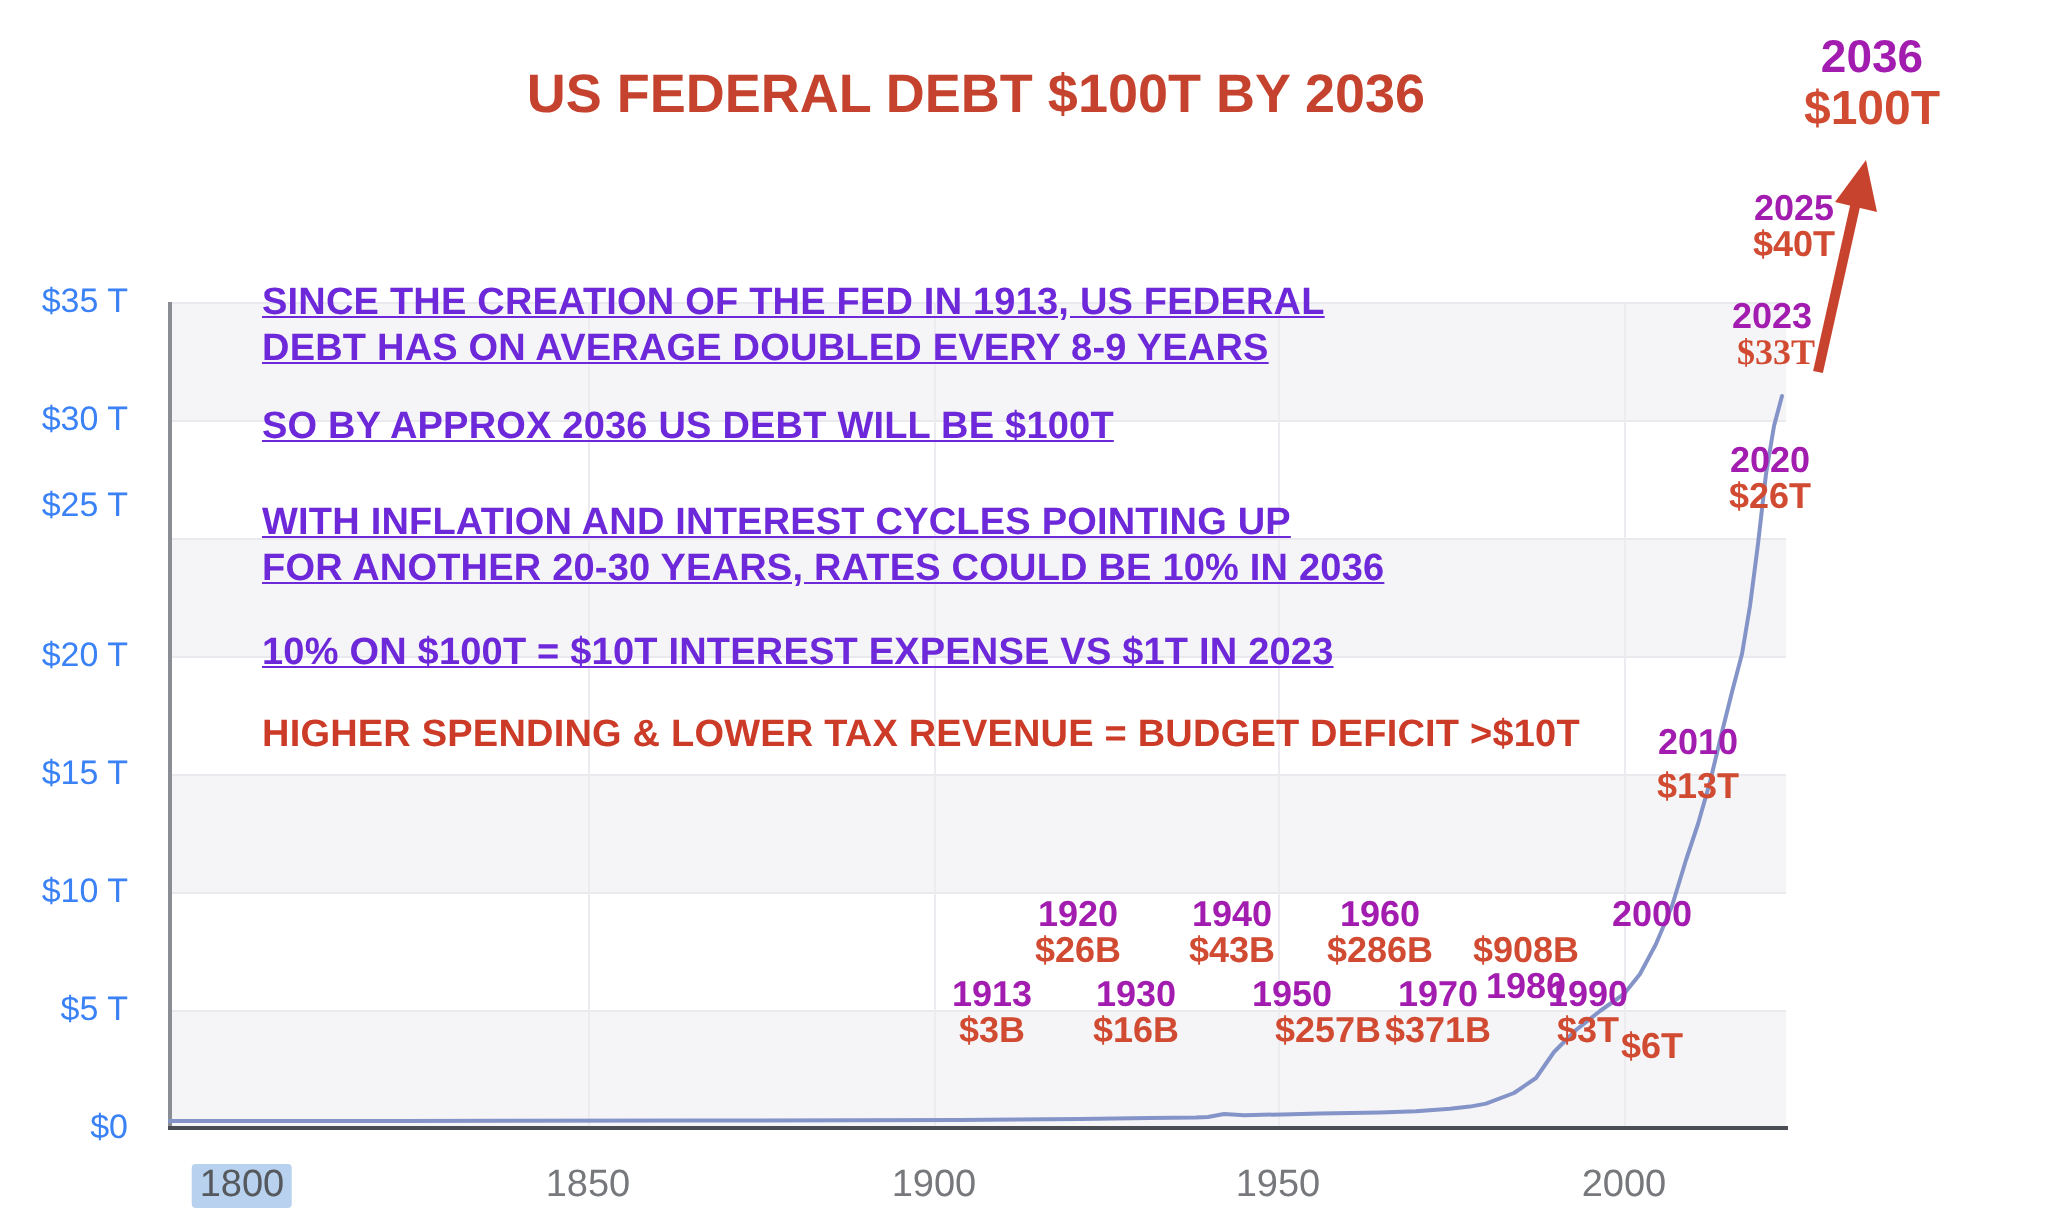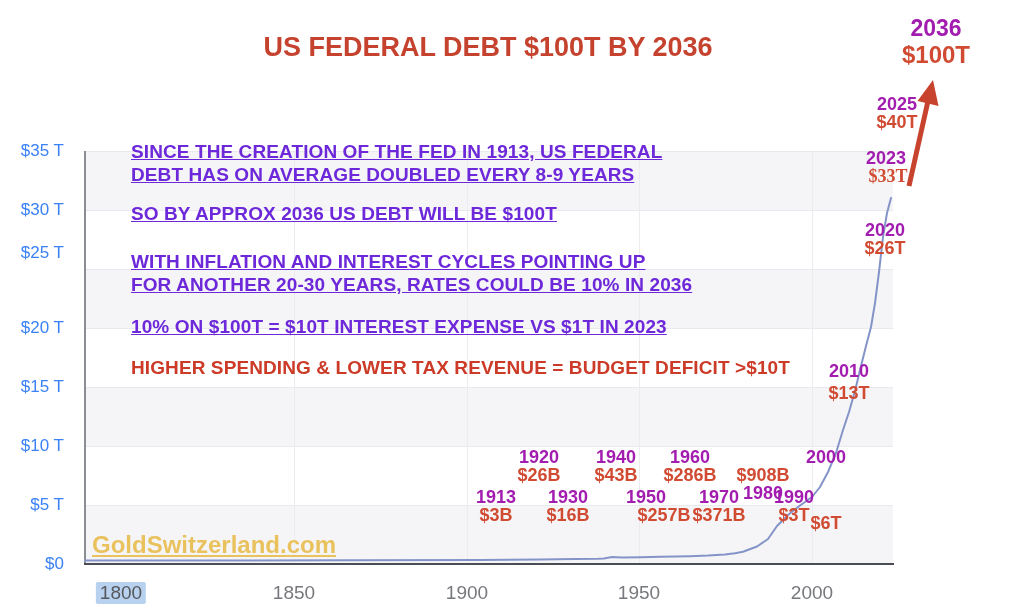--- a/index.html
+++ b/index.html
@@ -140,15 +140,14 @@
       <div class="plabel" style="left: 885px; top: 221px;"><span class="yr">2020</span></div>
       <div class="plabel" style="left: 885px; top: 239px;"><span class="val">$26T</span></div>
       <div class="plabel" style="left: 886px; top: 149px;"><span class="yr">2023</span></div>
       <div class="plabel" style="left: 888px; top: 167px; font-family: Liberation Serif, serif;"><span class="val">$33T</span></div>
       <div class="plabel" style="left: 897px; top: 95px;"><span class="yr">2025</span></div>
       <div class="plabel" style="left: 897px; top: 113px;"><span class="val">$40T</span></div>
       <div class="plabel big" style="left: 936px; top: 16px;"><span class="yr">2036</span></div>
       <div class="plabel big" style="left: 936px; top: 43px;"><span class="val">$100T</span></div>
     </div>
 
-  <div class="watermark">GoldSwitzerland.com</div>
 
 </div>
 
 </body></html>

